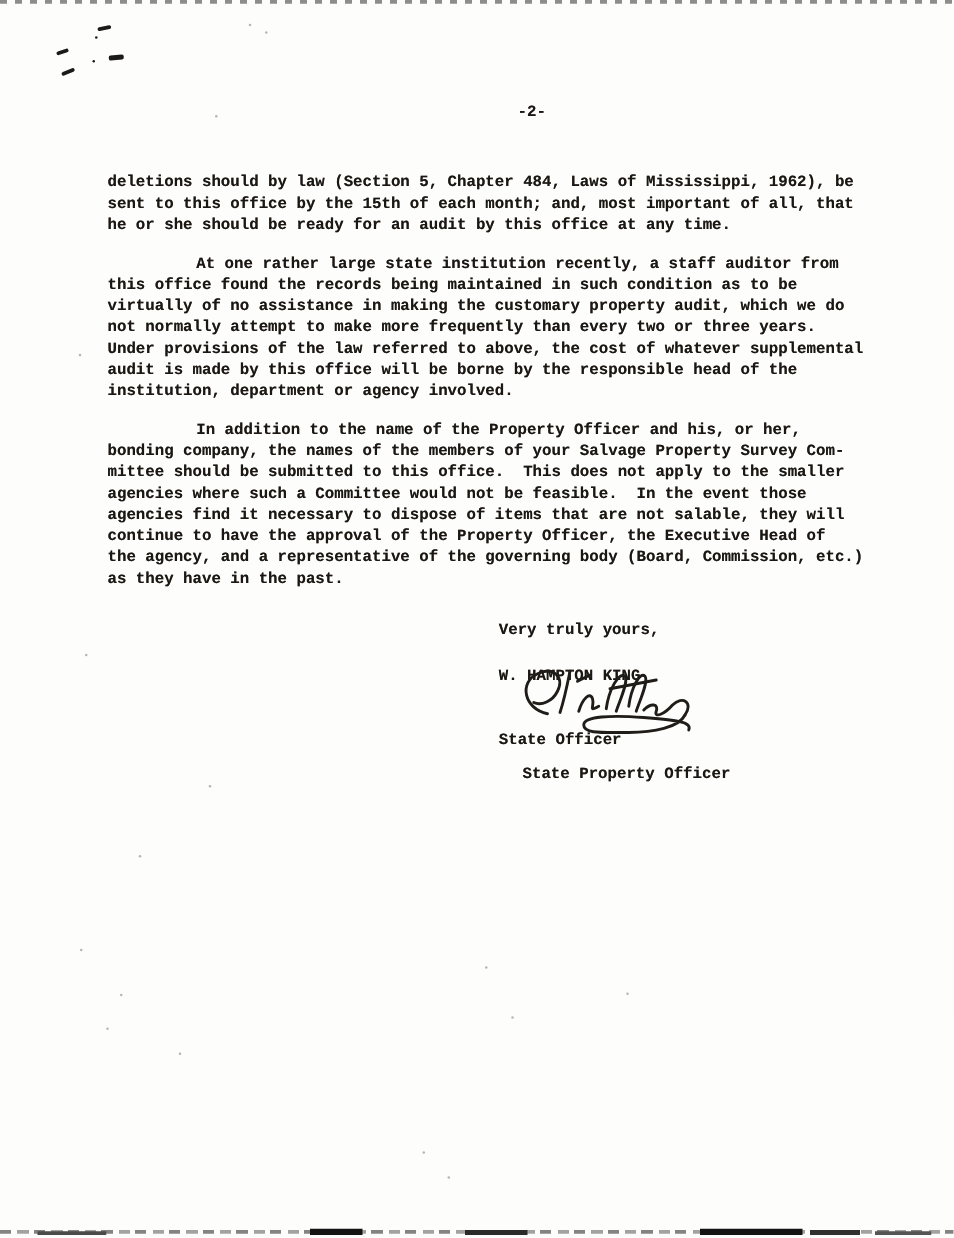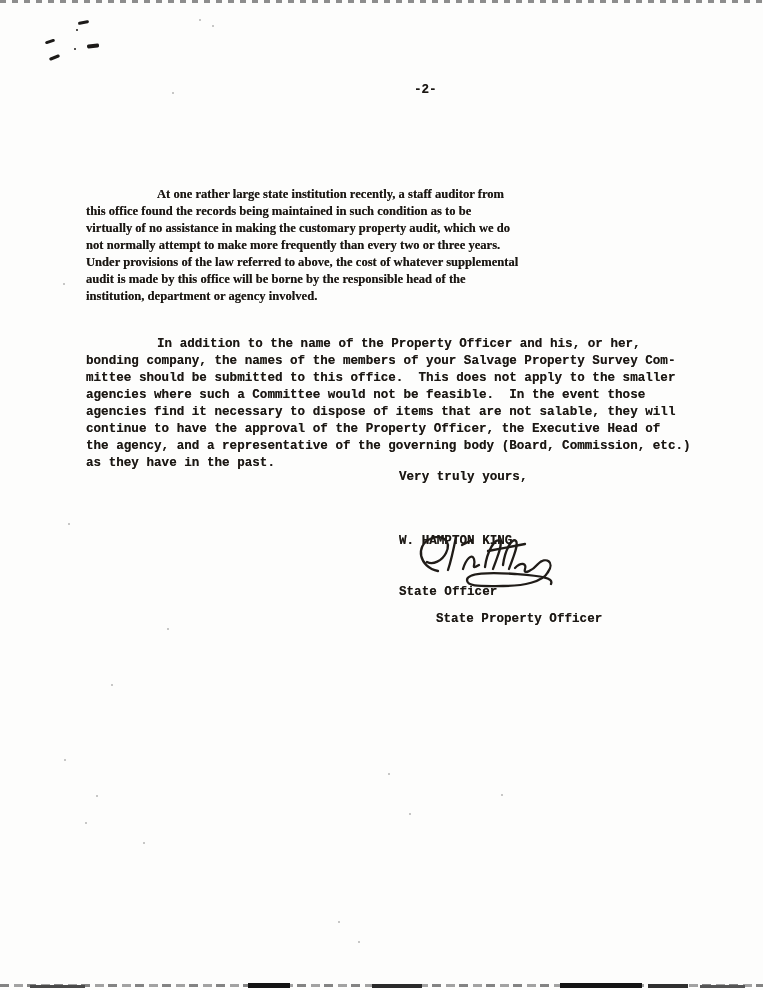--- a/index.html
+++ b/index.html
@@ -17,25 +17,25 @@
     font-size:12.6px;
     line-height:17px;
     color:#1b1713;
     white-space:pre;
     letter-spacing:0;
     text-shadow:0 0 0.5px rgba(20,16,12,.6);
   }
   .para{left:86px;}
   .indent{text-indent:71px;}
   .page-number{left:414px;top:82px;}
-  .closing{left:399px;top:469px;}
+  .closing{left:399px;top:496px;}
   .signer{left:399px;top:499px;}
   .by-block{left:399px;top:577px;}
   .agent-name{margin-left:15px;}
-  .agent-title{display:block;margin-left:37px;}
+  .agent-title{display:block;margin-left:19px;}
   .sig-svg{position:absolute;left:405px;top:532px;width:162px;height:64px;}
   .scan-edge-top{
     position:absolute;left:0;top:0;width:763px;height:3px;
     background:repeating-linear-gradient(90deg,#8d8d8d 0 6px,transparent 6px 12px);
   }
   .scan-edge-bottom{
     position:absolute;left:0;top:984px;width:763px;height:3px;
     background:repeating-linear-gradient(90deg,#6e6e6e 0 9px,transparent 9px 14px,#929292 14px 23px,transparent 23px 27px);
     opacity:.85;
   }
@@ -54,21 +54,24 @@
     <div class="ink" style="left:78px;top:21px;width:11px;height:3px;transform:rotate(-12deg);"></div>
     <div class="ink" style="left:45px;top:40px;width:10px;height:3px;transform:rotate(-18deg);"></div>
     <div class="ink" style="left:87px;top:44px;width:12px;height:3.5px;transform:rotate(-6deg);"></div>
     <div class="ink" style="left:49px;top:56px;width:11px;height:3px;transform:rotate(-22deg);"></div>
     <div class="ink" style="left:76px;top:29px;width:2px;height:2px;"></div>
     <div class="ink" style="left:74px;top:48px;width:2px;height:2px;"></div>
   </div>
 
   <div class="typed page-number">-2-</div>
 
-  <div class="typed para indent" style="top:186px;font-family:Liberation Serif, serif;">At one rather large state institution recently, a staff auditor from
+  <div class="typed para" style="top:138px;">deletions should by law (Section 5, Chapter 484, Laws of Mississippi, 1962), be
+sent to this office by the 15th of each month; and, most important of all, that
+he or she should be ready for an audit by this office at any time.</div>
+  <div class="typed para indent" style="top:203px;">At one rather large state institution recently, a staff auditor from
 this office found the records being maintained in such condition as to be
 virtually of no assistance in making the customary property audit, which we do
 not normally attempt to make more frequently than every two or three years.
 Under provisions of the law referred to above, the cost of whatever supplemental
 audit is made by this office will be borne by the responsible head of the
 institution, department or agency involved.</div>
   <div class="typed para indent" style="top:336px;">In addition to the name of the Property Officer and his, or her,
 bonding company, the names of the members of your Salvage Property Survey Com-
 mittee should be submitted to this office.  This does not apply to the smaller
 agencies where such a Committee would not be feasible.  In the event those

